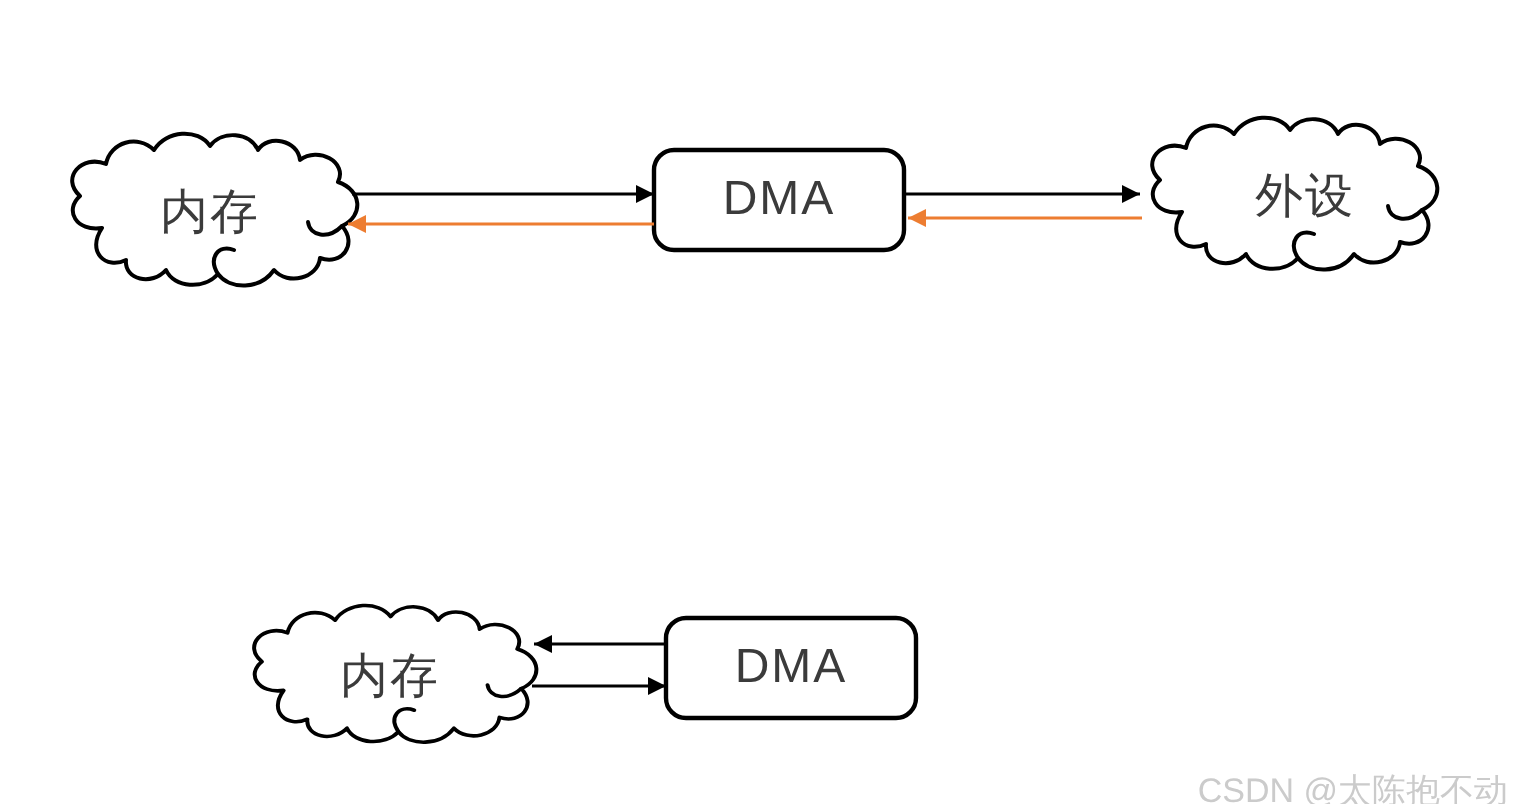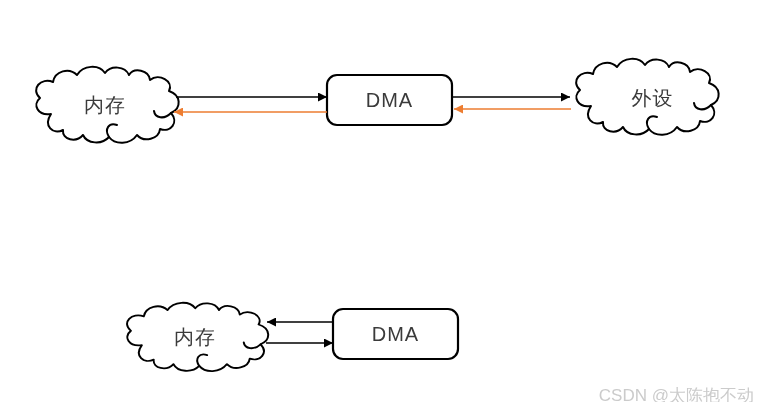--- a/index.html
+++ b/index.html
@@ -18,21 +18,21 @@
   .canvas svg {
     position: absolute;
     left: 0;
     top: 0;
   }
   .lbl {
     position: absolute;
     display: flex;
     align-items: center;
     justify-content: center;
-    font-size: 20px;
+    font-size: 24px;
     color: #3b3b3b;
     letter-spacing: 1px;
     pointer-events: none;
     white-space: nowrap;
   }
   .lbl-memory-top   { left: 32px;  top: 66px;  width: 146px; height: 79px; }
   .lbl-dma-top      { left: 327px; top: 75px;  width: 125px; height: 50px; }
   .lbl-peripheral   { left: 580px; top: 58px;  width: 145px; height: 80px; }
   .lbl-memory-bot   { left: 123px; top: 302px; width: 144px; height: 71px; }
   .lbl-dma-bot      { left: 333px; top: 309px; width: 125px; height: 50px; }

